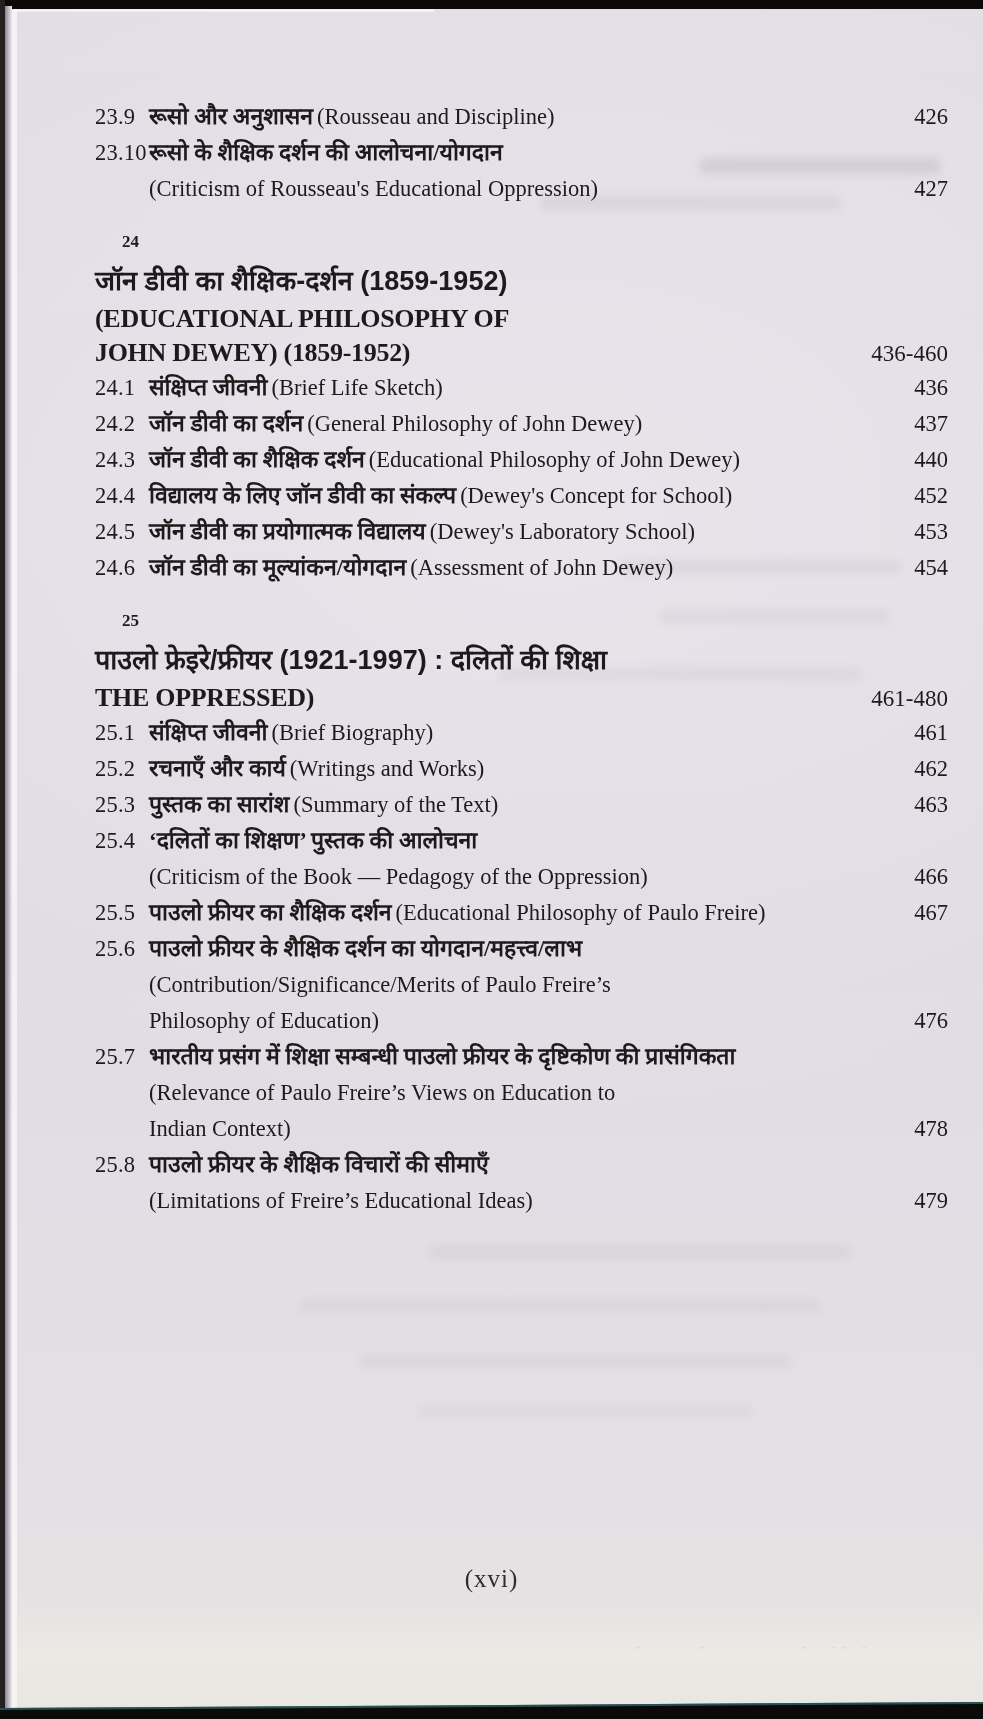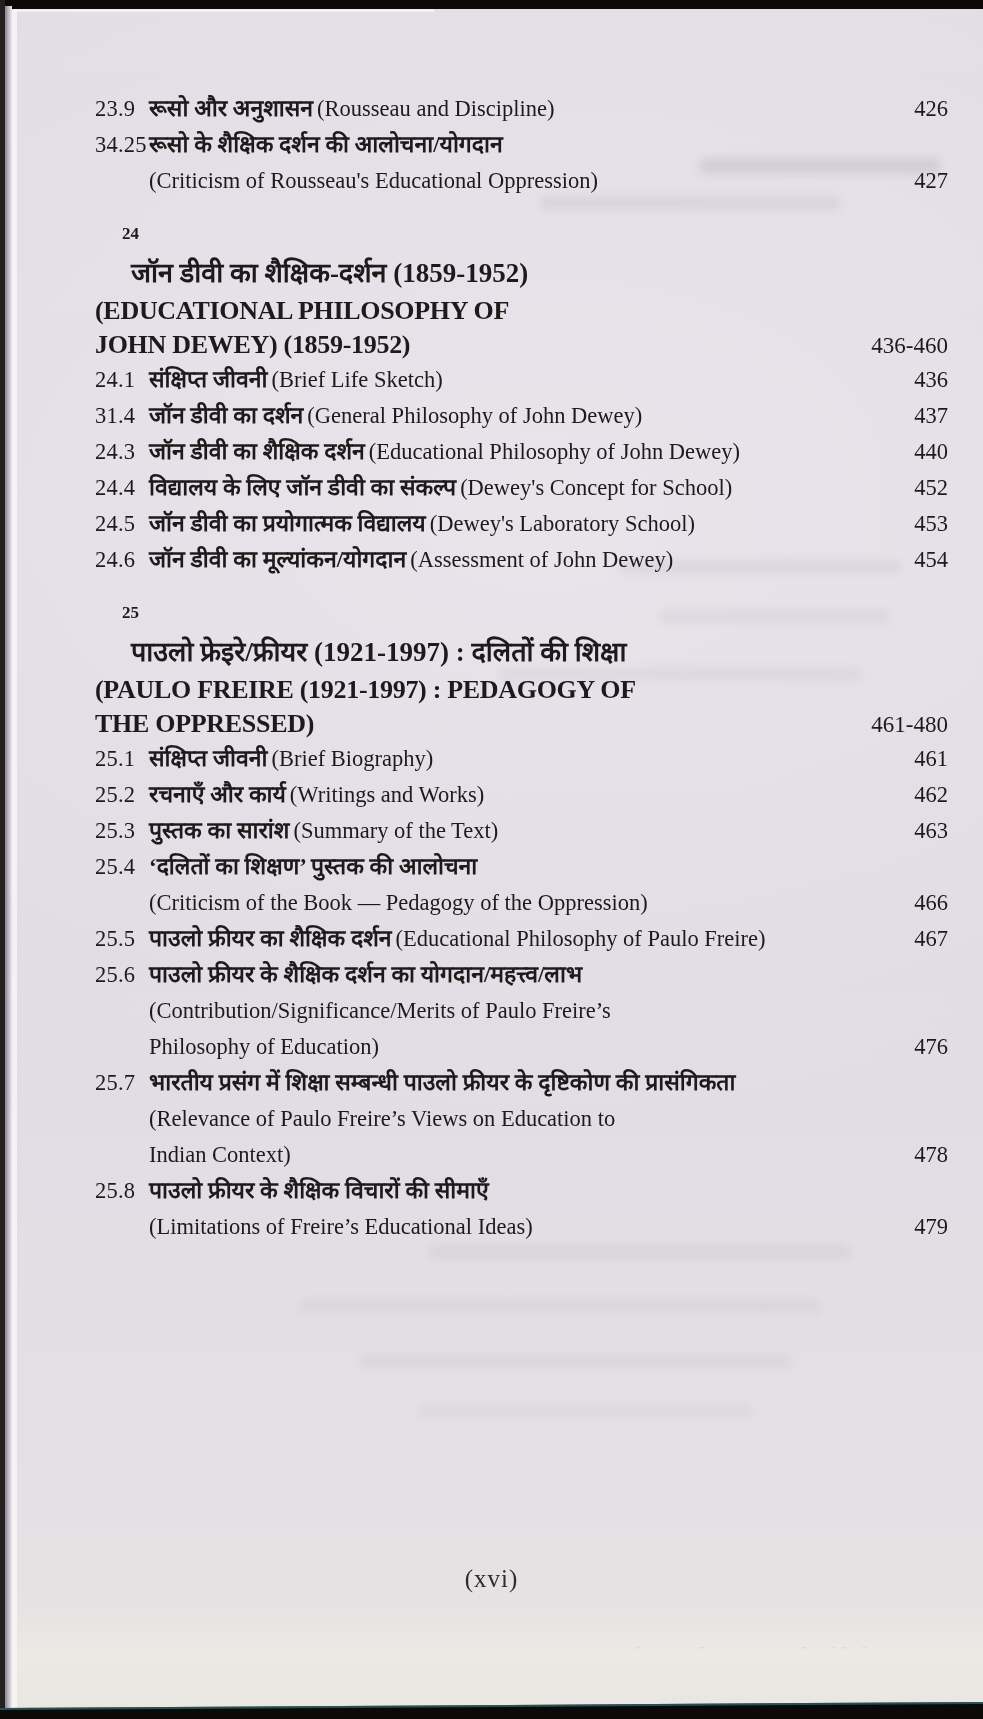--- a/index.html
+++ b/index.html
@@ -22,32 +22,32 @@
   .edge-left-dark{position:absolute;left:0;top:0;width:5px;height:1719px;background:#24201f;}
   .edge-left-mid{position:absolute;left:5px;top:6px;width:7px;height:1713px;background:linear-gradient(90deg,#8d8590 0%,#c7c1cb 60%,#efeaf0 100%);}
   .edge-left-light{position:absolute;left:12px;top:10px;width:5px;height:1709px;background:rgba(255,255,255,0.6);}
   .light-band{position:absolute;left:17px;right:0;top:1612px;height:94px;background:linear-gradient(180deg,rgba(238,236,231,0.0),#ebe9e4 40%,#e9e7e2 100%);}
   .edge-bottom{position:absolute;left:-10px;bottom:-6px;width:1010px;height:18px;background:#0b0a09;transform:rotate(-0.35deg);border-top:2px solid rgba(60,140,150,0.55);}
   
   .ghost{position:absolute;background:rgba(122,112,126,0.16);filter:blur(4px);border-radius:3px;pointer-events:none;}
 
   
   #toc{
-    position:absolute;left:95px;top:92px;width:853px;
+    position:absolute;left:95px;top:100px;width:853px;
   }
   .row{display:flex;align-items:baseline;line-height:34px;}
   .num{flex:0 0 54px;font-size:22.5px;letter-spacing:0.2px;}
   .text{flex:1 1 auto;min-width:0;padding-right:8px;}
   .hi{font-size:23px;font-weight:600;font-family:Liberation Serif, serif;}
   .en{font-size:22.5px;font-weight:400;}
   .pg{flex:0 0 auto;margin-left:auto;font-size:22.5px;text-align:right;}
   .row.cont .text{padding-left:54px;}
   .row.chnum{font-size:17px;font-weight:700;line-height:36px;margin-top:16px;margin-left:27px;}
   .row.chhi{font-size:27px;font-weight:700;line-height:42px;}
-  .row.chhi .text{font-family:Liberation Serif, serif;margin-left:36px;}
+  .row.chhi .text{font-family:Liberation Sans, sans-serif;}
   .row.chen{font-size:26px;font-weight:700;line-height:34px;letter-spacing:-0.3px;}
   .row.chen .pg{font-weight:400;font-size:23px;letter-spacing:0;}
 
   
   #folio{
     position:absolute;left:0;top:1565px;width:983px;text-align:center;
     font-size:25px;color:#2e2b2d;letter-spacing:1px;
   }
   #watermark{
     position:absolute;right:32px;top:1640px;
@@ -70,21 +70,21 @@
   <div class="ghost" style="left:360px;top:1355px;width:430px;height:13px;opacity:.45;"></div>
   <div class="ghost" style="left:420px;top:1405px;width:330px;height:12px;opacity:.4;"></div>
 
   <div id="toc">
       <div class="row item">
         <span class="num">23.9</span>
         <span class="text"><span class="hi">रूसो और अनुशासन</span> <span class="en">(Rousseau and Discipline)</span></span>
         <span class="pg">426</span>
       </div>
       <div class="row item">
-        <span class="num">34.25</span>
+        <span class="num">23.10</span>
         <span class="text"><span class="hi">रूसो के शैक्षिक दर्शन की आलोचना/योगदान</span></span>
       </div>
       <div class="row cont">
         <span class="text"><span class="en">(Criticism of Rousseau's Educational Oppression)</span></span>
         <span class="pg">427</span>
       </div>
       <div class="row chnum">
         <span class="text">24</span>
       </div>
       <div class="row chhi">
@@ -96,21 +96,21 @@
       <div class="row chen">
         <span class="text">JOHN DEWEY) (1859-1952)</span>
         <span class="pg">436-460</span>
       </div>
       <div class="row item">
         <span class="num">24.1</span>
         <span class="text"><span class="hi">संक्षिप्त जीवनी</span> <span class="en">(Brief Life Sketch)</span></span>
         <span class="pg">436</span>
       </div>
       <div class="row item">
-        <span class="num">31.4</span>
+        <span class="num">24.2</span>
         <span class="text"><span class="hi">जॉन डीवी का दर्शन</span> <span class="en">(General Philosophy of John Dewey)</span></span>
         <span class="pg">437</span>
       </div>
       <div class="row item">
         <span class="num">24.3</span>
         <span class="text"><span class="hi">जॉन डीवी का शैक्षिक दर्शन</span> <span class="en">(Educational Philosophy of John Dewey)</span></span>
         <span class="pg">440</span>
       </div>
       <div class="row item">
         <span class="num">24.4</span>
@@ -125,23 +125,20 @@
       <div class="row item">
         <span class="num">24.6</span>
         <span class="text"><span class="hi">जॉन डीवी का मूल्यांकन/योगदान</span> <span class="en">(Assessment of John Dewey)</span></span>
         <span class="pg">454</span>
       </div>
       <div class="row chnum">
         <span class="text">25</span>
       </div>
       <div class="row chhi">
         <span class="text">पाउलो फ्रेइरे/फ्रीयर (1921-1997) : दलितों की शिक्षा</span>
-      </div>
-      <div class="row chen">
-        <span class="text">(PAULO FREIRE (1921-1997) : PEDAGOGY OF</span>
       </div>
       <div class="row chen">
         <span class="text">THE OPPRESSED)</span>
         <span class="pg">461-480</span>
       </div>
       <div class="row item">
         <span class="num">25.1</span>
         <span class="text"><span class="hi">संक्षिप्त जीवनी</span> <span class="en">(Brief Biography)</span></span>
         <span class="pg">461</span>
       </div>

